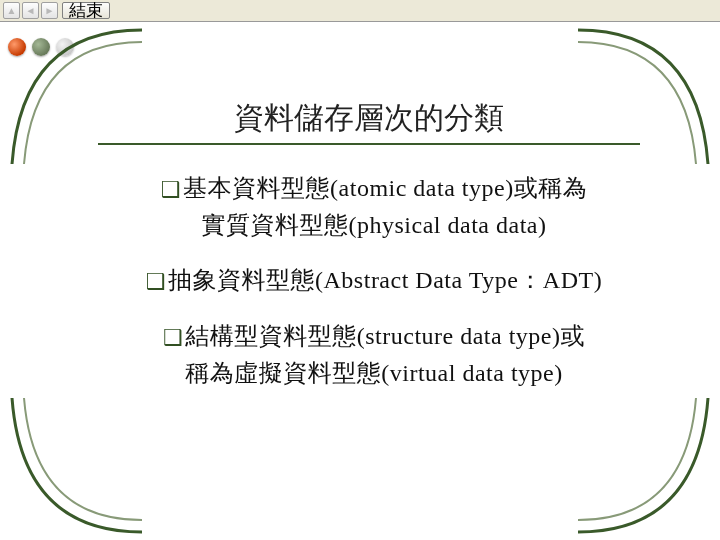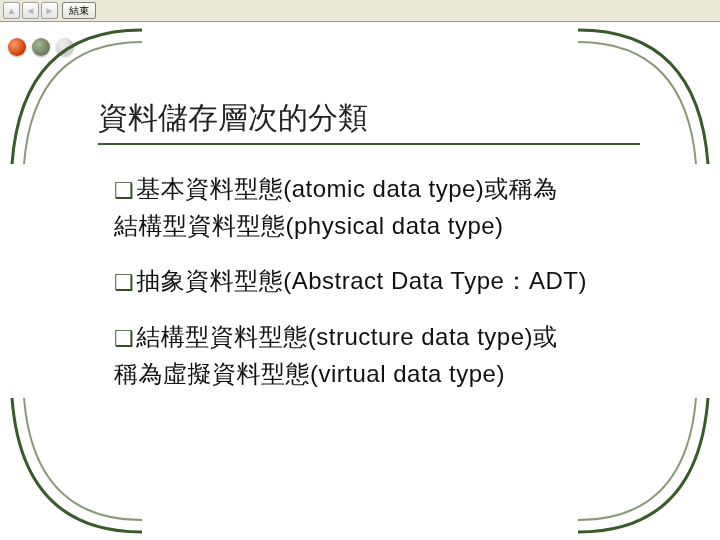--- a/index.html
+++ b/index.html
@@ -22,28 +22,29 @@
     color: #b8b8b8;
     font-size: 10px; line-height: 1;
     border-radius: 2px;
   }
   .end-btn {
     height: 17px;
     padding: 0 6px;
     display: inline-flex; align-items: center;
     border: 1px solid #808080;
     background: linear-gradient(#fdfdfd,#e7e4d8);
-    font-size: 10px;
+    font-size: 17px;
     border-radius: 2px;
     margin-left: 2px;
   }
   .stage {
     position: relative;
     width: 720px; height: 518px;
     background: #fff;
+    text-align: center;
   }
   .corner { position: absolute; width: 140px; height: 140px; }
   .corner svg { width: 100%; height: 100%; display: block; }
   .tl { top: 2px; left: 2px; }
   .tr { top: 2px; right: 2px; transform: scaleX(-1); }
   .bl { bottom: 2px; left: 2px; transform: scaleY(-1); }
   .br { bottom: 2px; right: 2px; transform: scale(-1,-1); }
   .dots {
     position: absolute;
     top: 16px; left: 8px;
@@ -65,21 +66,21 @@
   }
   .title-rule {
     height: 2px;
     background: #3a5a2a;
   }
   .content {
     position: absolute;
     top: 148px;
     left: 114px;
     right: 86px;
-    font-family: Liberation Sans, sans-serif;
+    font-family: Liberation Serif, serif;
     font-size: 24px;
     line-height: 1.55;
     color: #111;
     letter-spacing: 0.5px;
   }
   .para { margin-bottom: 18px; }
   .bullet-glyph {
     color: #314f22;
     font-size: 22px;
     margin-right: 2px;
@@ -137,21 +138,21 @@
   </div>
 
   <div class="title-block">
     <div class="slide-title">資料儲存層次的分類</div>
     <div class="title-rule"></div>
   </div>
 
   <div class="content">
     <div class="para">
       <span class="bullet-glyph">❑</span><span>基本資料型態(atomic data type)或稱為</span><br>
-      <span>結構型資料型態(physical data type)</span>
+      <span>實質資料型態(physical data data)</span>
     </div>
     <div class="para">
       <span class="bullet-glyph">❑</span><span>抽象資料型態(Abstract Data Type：ADT)</span>
     </div>
     <div class="para">
       <span class="bullet-glyph">❑</span><span>結構型資料型態(structure data type)或</span><br>
       <span>稱為虛擬資料型態(virtual data type)</span>
     </div>
   </div>
 

